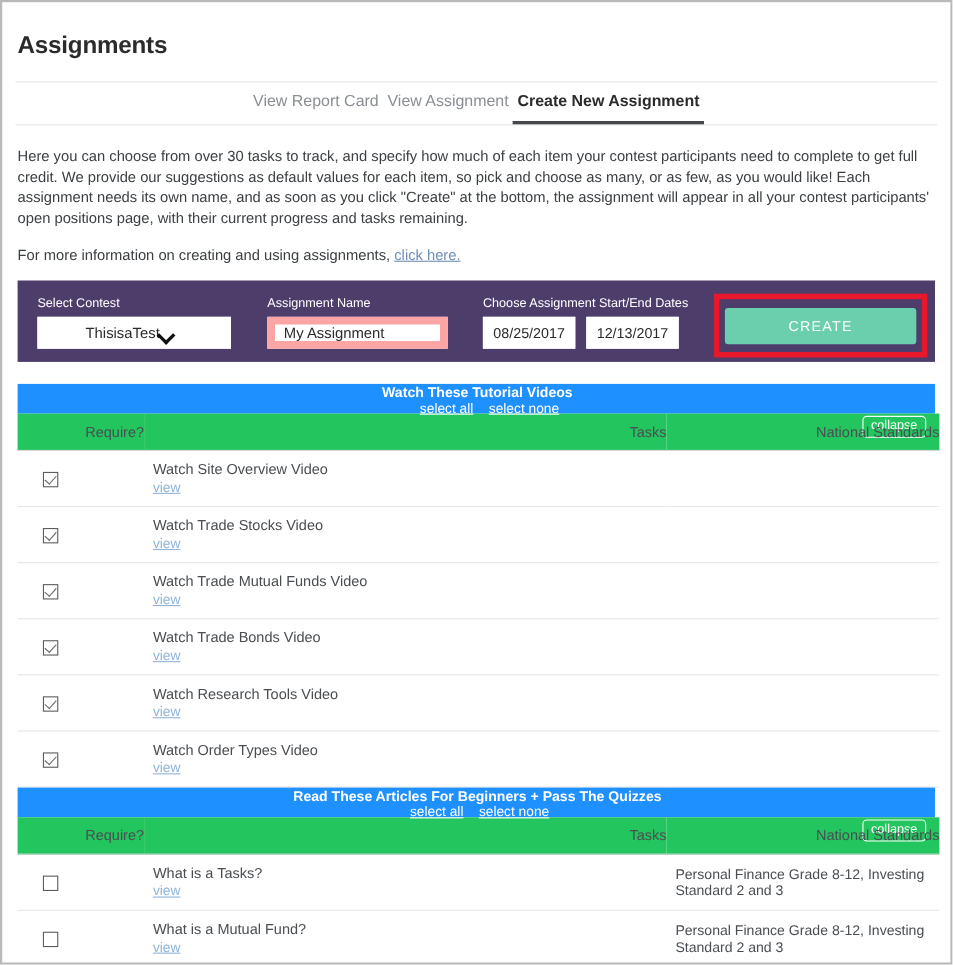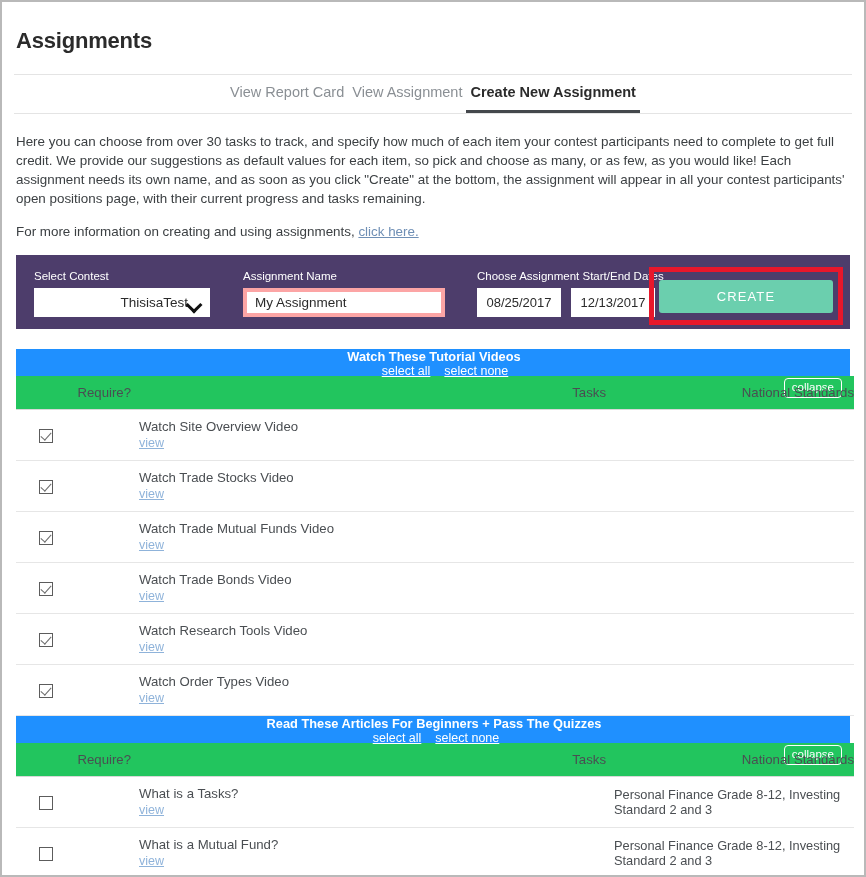--- a/index.html
+++ b/index.html
@@ -98,21 +98,21 @@
   }
   .field-row { display: flex; gap: 10px; }
 
   .select-box {
     width: 176px;
     height: 29px;
     background: #ffffff;
     border: 1px solid #ffffff;
     display: flex;
     align-items: center;
-    justify-content: flex-end;
+    justify-content: center;
     padding: 0 8px 0 0;
     font-size: 13.5px;
     color: #2b2b2b;
     cursor: pointer;
   }
   .chev {
     display: inline-block;
     width: 13px;
     height: 8px;
     position: relative;
@@ -121,24 +121,24 @@
     content: "";
     position: absolute;
     left: 0; top: 0;
     width: 9px; height: 9px;
     border-right: 3px solid #111;
     border-bottom: 3px solid #111;
     transform: rotate(45deg);
   }
 
   .text-input {
-    width: 202px;
+    width: 164px;
     height: 29px;
     background: #ffffff;
-    border: 4px solid #fca5a5;
+    border: 7px solid #fca5a5;
     padding: 0 8px;
     font-size: 13.5px;
     font-family: "Liberation Sans", sans-serif;
     color: #2b2b2b;
   }
   .date-input {
     width: 84px;
     height: 29px;
     background: #ffffff;
     border: 1px solid #ffffff;

